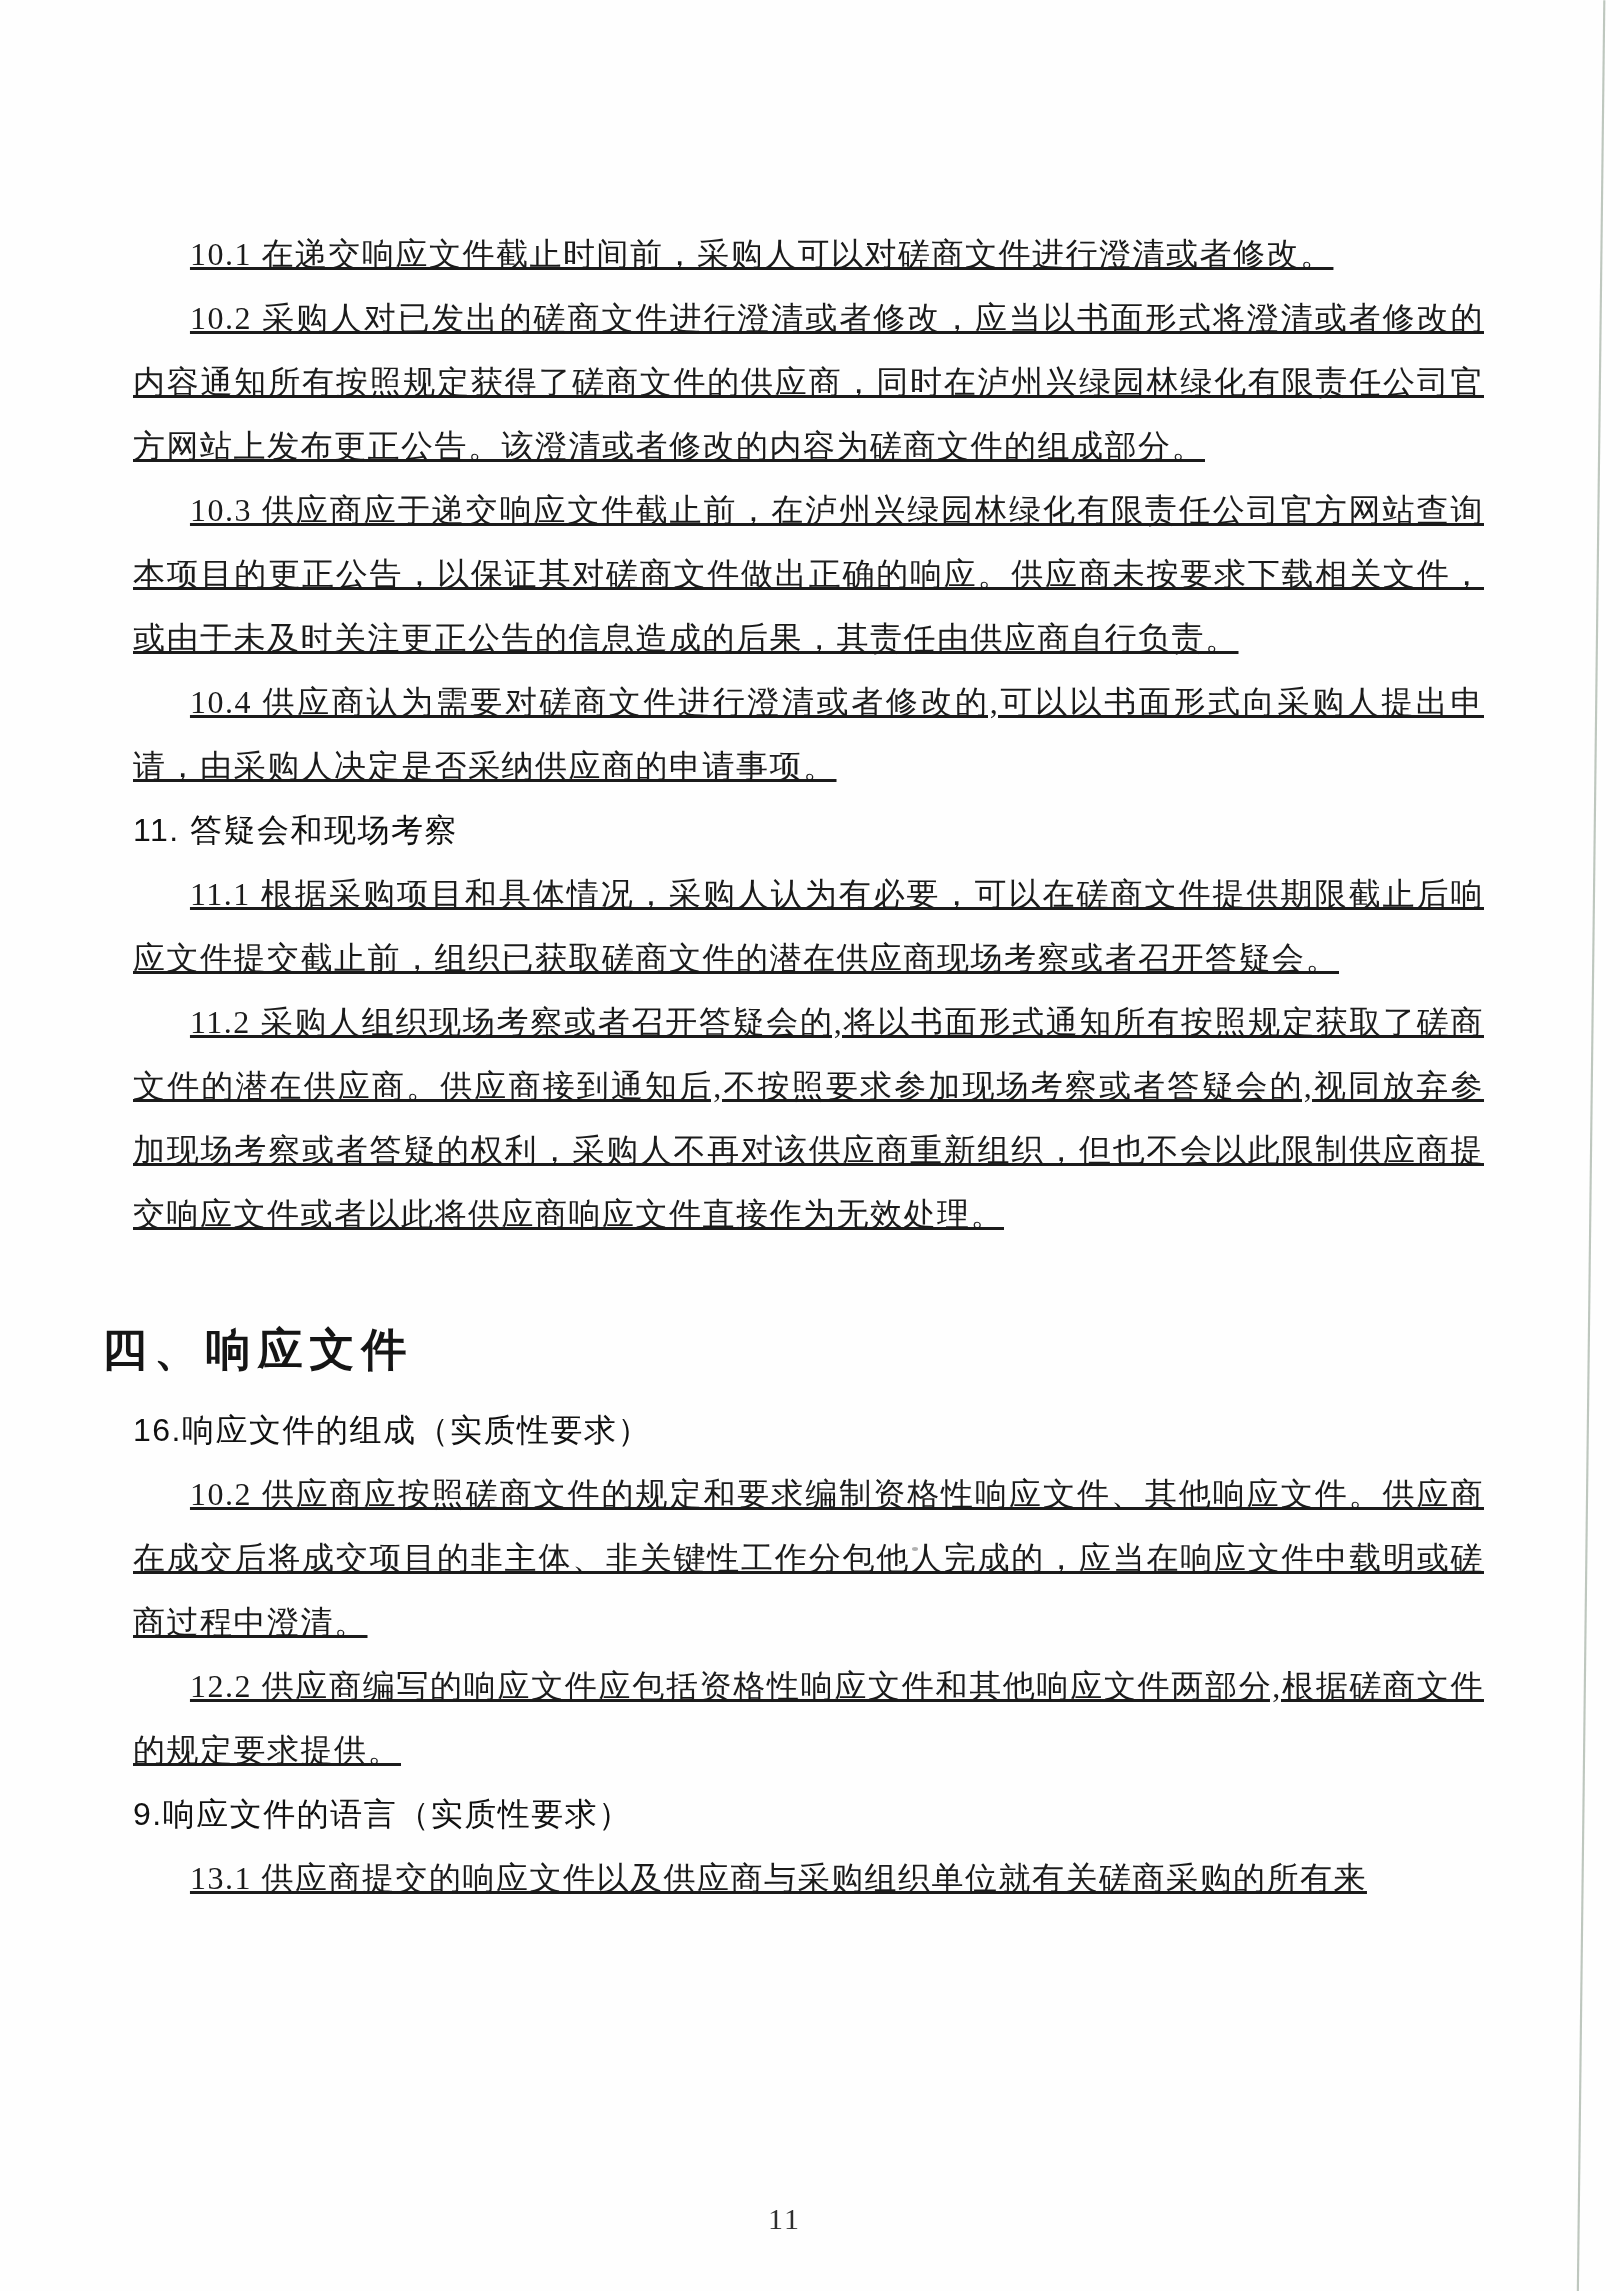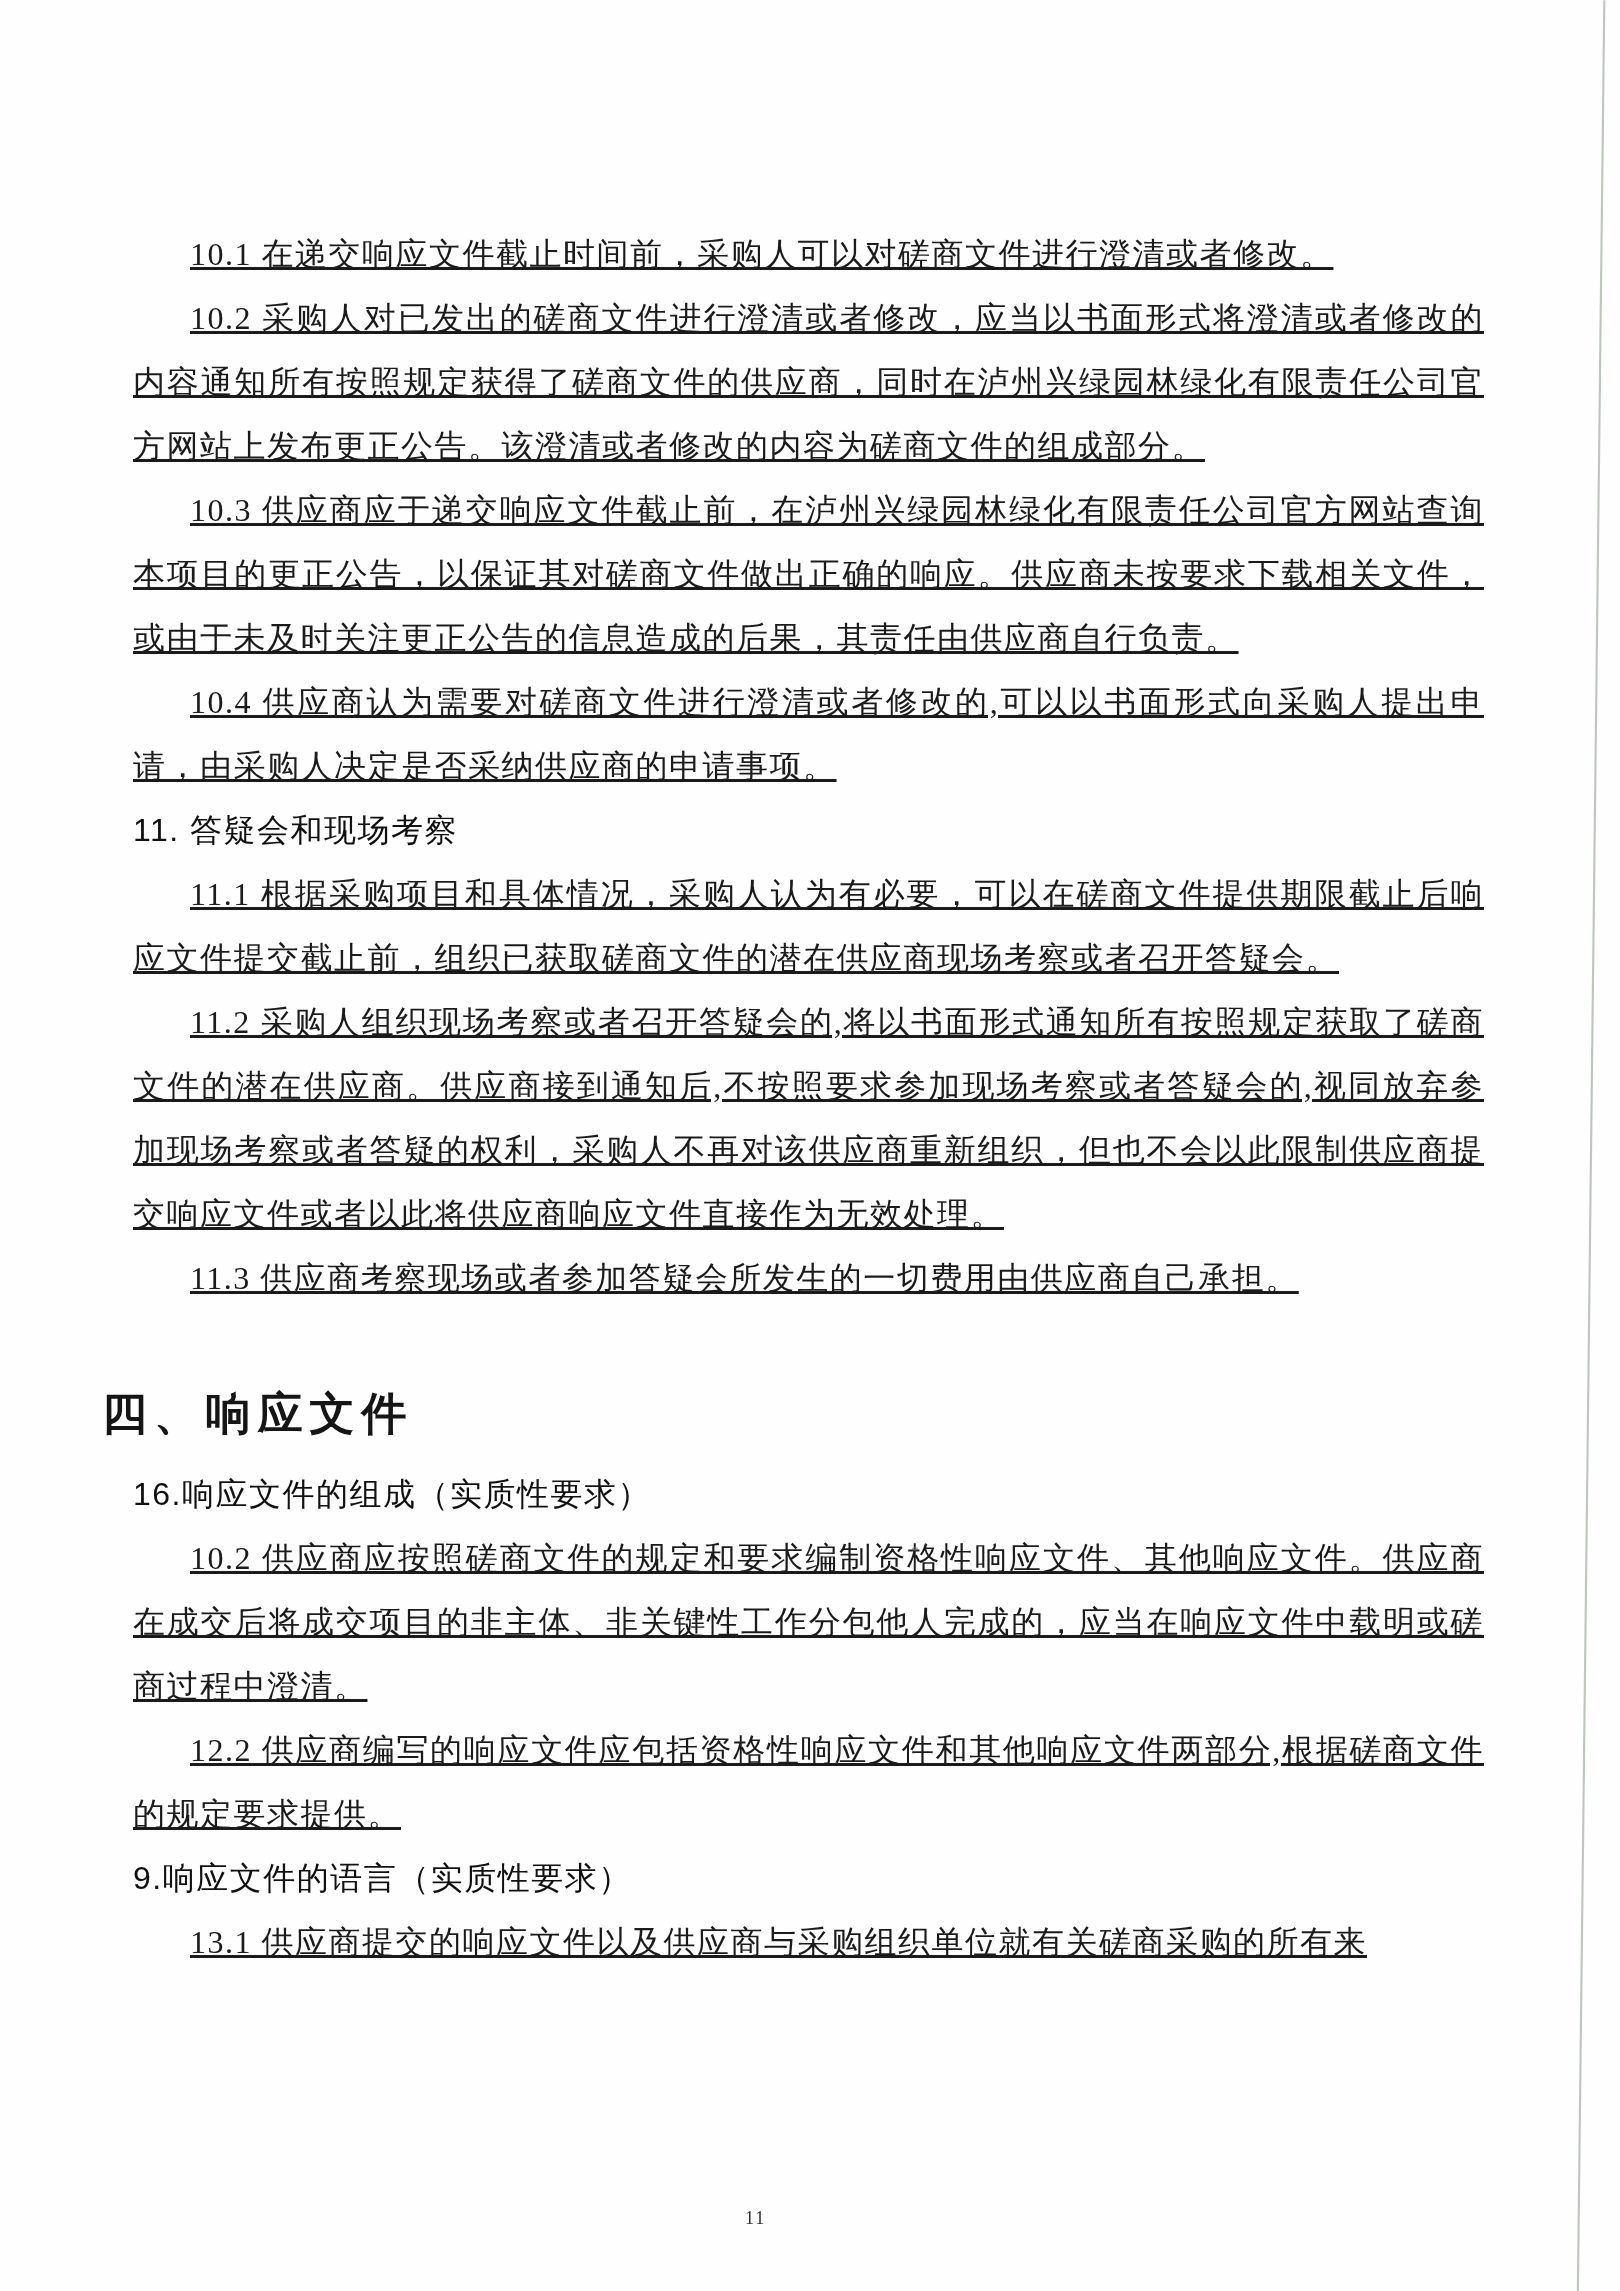--- a/index.html
+++ b/index.html
@@ -48,22 +48,22 @@
     font-weight:bold;
     text-align:left;
     letter-spacing:6.9px;
     color:#151515;
     transform:translateX(-31px);
     font-family:Liberation Mono, monospace;
   }
   .page-number{
     position:absolute;
     top:2203px;
-    left:745px;
-    font-size:18px;
+    left:768px;
+    font-size:30px;
     line-height:31px;
     color:#2e2e2e;
     letter-spacing:2px;
   }
   .edge-line{
     position:absolute;inset:0;
     pointer-events:none;
   }
   .speck{
     position:absolute;
@@ -80,21 +80,20 @@
 <div class="page">
 
   <div class="text-block">
     <p class="body">10.1 在递交响应文件截止时间前，采购人可以对磋商文件进行澄清或者修改。</p>
     <p class="body">10.2 采购人对已发出的磋商文件进行澄清或者修改，应当以书面形式将澄清或者修改的内容通知所有按照规定获得了磋商文件的供应商，同时在泸州兴绿园林绿化有限责任公司官方网站上发布更正公告。该澄清或者修改的内容为磋商文件的组成部分。</p>
     <p class="body">10.3 供应商应于递交响应文件截止前，在泸州兴绿园林绿化有限责任公司官方网站查询本项目的更正公告，以保证其对磋商文件做出正确的响应。供应商未按要求下载相关文件，或由于未及时关注更正公告的信息造成的后果，其责任由供应商自行负责。</p>
     <p class="body">10.4 供应商认为需要对磋商文件进行澄清或者修改的,可以以书面形式向采购人提出申请，由采购人决定是否采纳供应商的申请事项。</p>
     <h3 class="sec">11.  答疑会和现场考察</h3>
     <p class="body">11.1 根据采购项目和具体情况，采购人认为有必要，可以在磋商文件提供期限截止后响应文件提交截止前，组织已获取磋商文件的潜在供应商现场考察或者召开答疑会。</p>
     <p class="body">11.2 采购人组织现场考察或者召开答疑会的,将以书面形式通知所有按照规定获取了磋商文件的潜在供应商。供应商接到通知后,不按照要求参加现场考察或者答疑会的,视同放弃参加现场考察或者答疑的权利，采购人不再对该供应商重新组织，但也不会以此限制供应商提交响应文件或者以此将供应商响应文件直接作为无效处理。</p>
-    <p class="body">11.3  供应商考察现场或者参加答疑会所发生的一切费用由供应商自己承担。</p>
     <h1 class="chapter">四、响应文件</h1>
     <h3 class="sec">16.响应文件的组成（实质性要求）</h3>
     <p class="body">10.2 供应商应按照磋商文件的规定和要求编制资格性响应文件、其他响应文件。供应商在成交后将成交项目的非主体、非关键性工作分包他人完成的，应当在响应文件中载明或磋商过程中澄清。</p>
     <p class="body">12.2 供应商编写的响应文件应包括资格性响应文件和其他响应文件两部分,根据磋商文件的规定要求提供。</p>
     <h3 class="sec">9.响应文件的语言（实质性要求）</h3>
     <p class="body">13.1 供应商提交的响应文件以及供应商与采购组织单位就有关磋商采购的所有来</p>
   </div>
 
   <div class="page-number">11</div>
 

